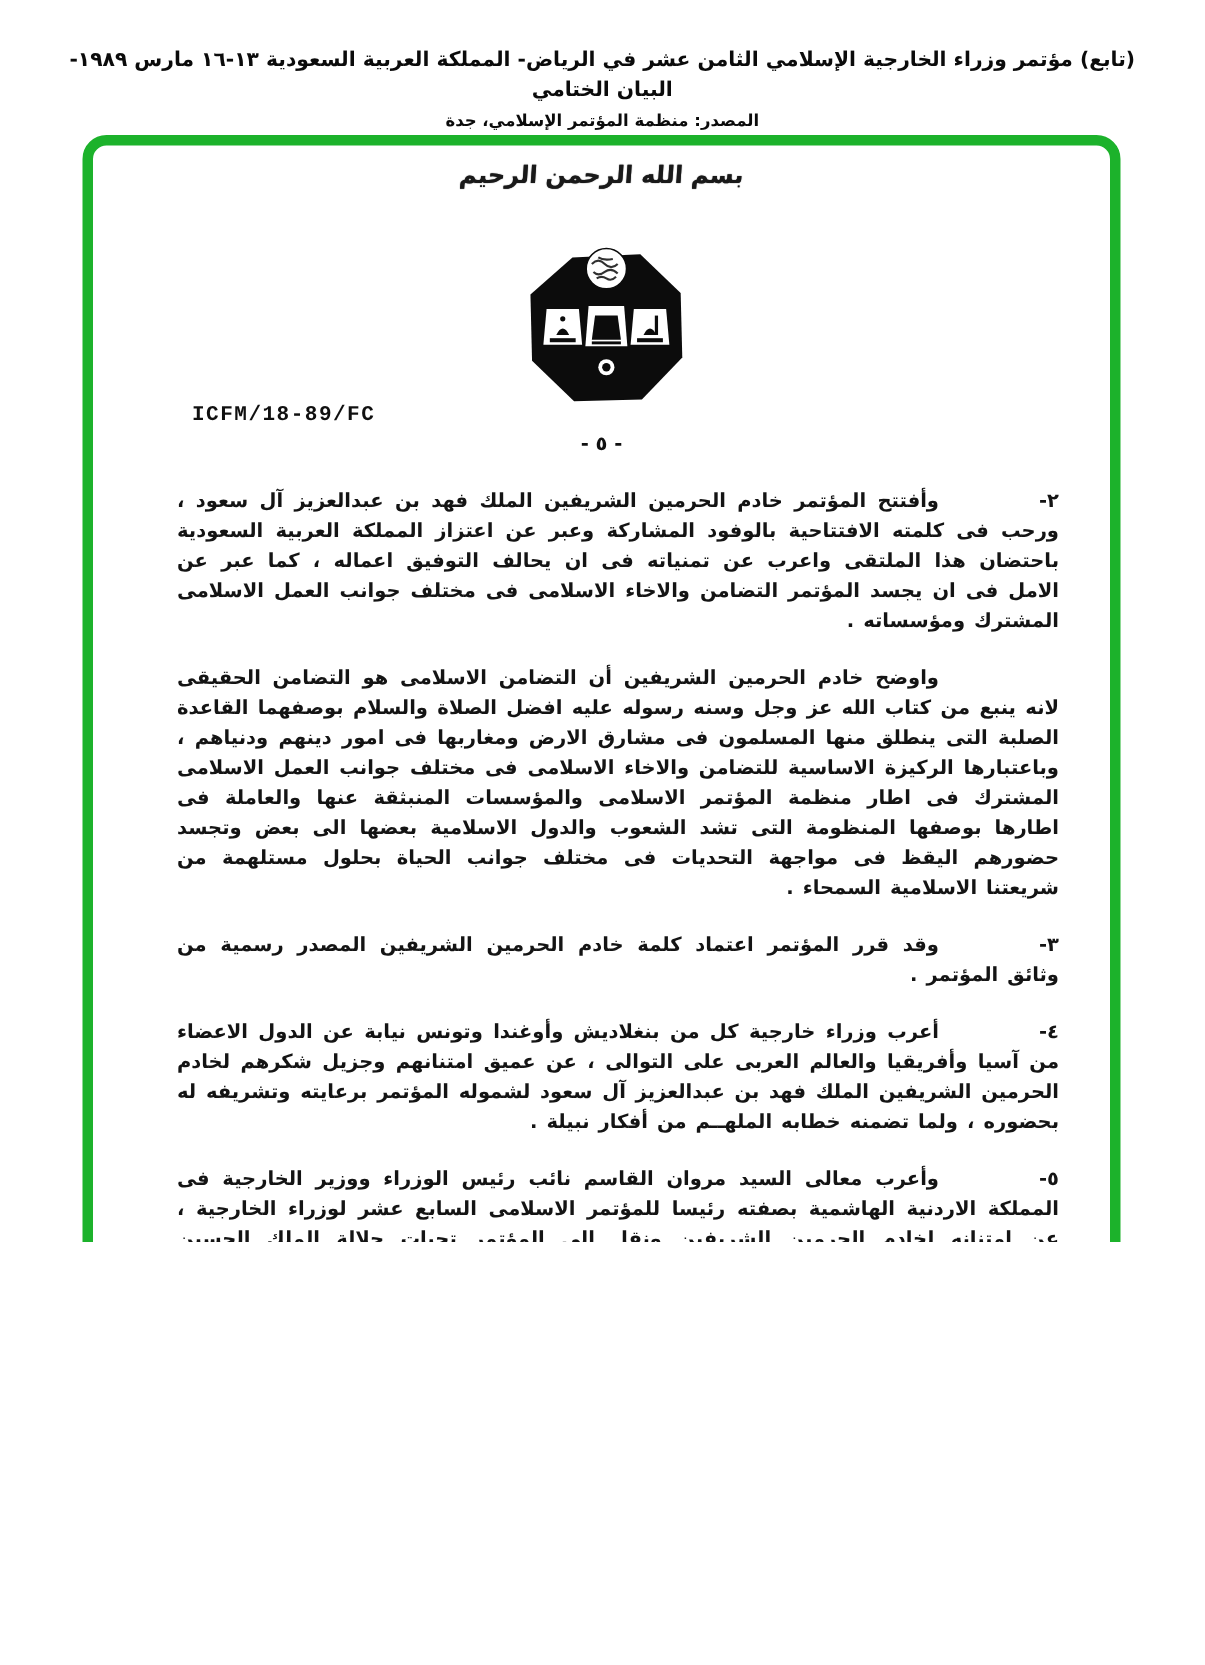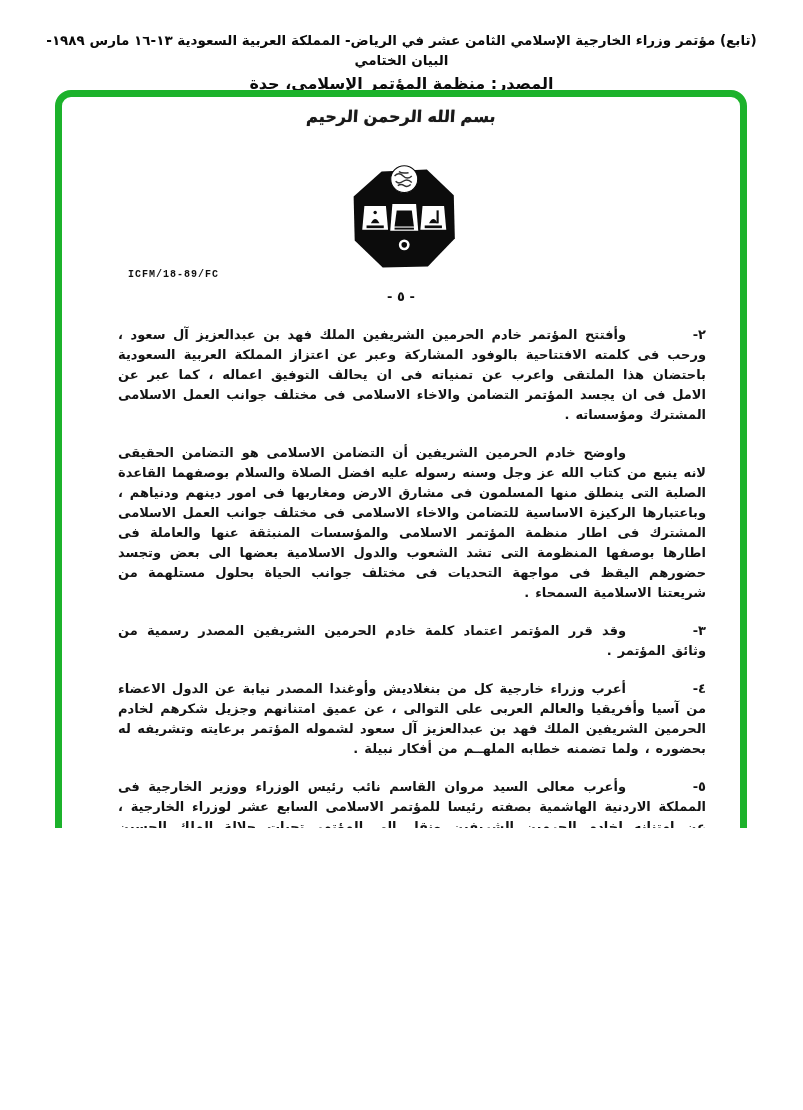--- a/index.html
+++ b/index.html
@@ -5,40 +5,40 @@
   html,body{margin:0;padding:0;background:#ffffff;}
   .page{
     position:relative;width:803px;height:828px;background:#ffffff;
     font-family:"DejaVu Sans",sans-serif;color:#161616;overflow:hidden;
   }
   
   .hdr{
     position:absolute;left:30px;right:30px;top:30px;text-align:center;direction:rtl;
   }
   .hdr-line1{font-size:13.5px;font-weight:700;letter-spacing:0;line-height:20px;color:#0b0b0b;}
-  .hdr-line2{font-size:16px;font-weight:700;margin-top:4px;color:#0b0b0b;}
+  .hdr-line2{font-size:11px;font-weight:700;margin-top:4px;color:#0b0b0b;}
   
   .frame{
     position:absolute;left:55px;top:90px;width:678px;height:934px;
     border:7px solid #1cb22b;border-radius:16px;overflow:hidden;background:#fff;
   }
   
   .basmala{
     position:absolute;top:10px;left:0;right:0;text-align:center;direction:rtl;
     font-size:16px;font-weight:700;color:#222;
     text-shadow:0 0 0.7px #333;transform:skewX(-4deg);
     filter:contrast(1.1);
   }
   
   .emblem{position:absolute;top:66px;left:50%;transform:translateX(-47%);}
   
   .refcode{
     position:absolute;left:66px;top:172px;
     font-family:"Liberation Mono","DejaVu Sans Mono",monospace;
-    font-size:10px;font-weight:700;letter-spacing:1px;color:#101010;
+    font-size:14px;font-weight:700;letter-spacing:1px;color:#101010;
   }
   .pagemarker{
     position:absolute;left:0;right:0;top:192px;text-align:center;
     font-size:13px;font-weight:700;color:#101010;letter-spacing:4px;
   }
   
   .paras{
     position:absolute;top:228px;right:34px;left:56px;direction:rtl;
   }
   .para{
@@ -120,21 +120,21 @@
         <span class="ptext">واوضح خادم الحرمين الشريفين أن التضامن الاسلامى هو التضامن الحقيقى لانه ينبع من كتاب الله عز وجل وسنه رسوله عليه افضل الصلاة والسلام بوصفهما القاعدة الصلبة التى ينطلق منها المسلمون فى مشارق الارض ومغاربها فى امور دينهم ودنياهم ، وباعتبارها الركيزة الاساسية للتضامن والاخاء الاسلامى فى مختلف جوانب العمل الاسلامى المشترك فى اطار منظمة المؤتمر الاسلامى والمؤسسات المنبثقة عنها والعاملة فى اطارها بوصفها المنظومة التى تشد الشعوب والدول الاسلامية بعضها الى بعض وتجسد حضورهم اليقظ فى مواجهة التحديات فى مختلف جوانب الحياة بحلول مستلهمة من شريعتنا الاسلامية السمحاء .</span>
       </div>
 
       <div class="para" dir="rtl">
         <span class="pnum">٣-</span>
         <span class="ptext">وقد قرر المؤتمر اعتماد كلمة خادم الحرمين الشريفين المصدر رسمية من وثائق المؤتمر .</span>
       </div>
 
       <div class="para" dir="rtl">
         <span class="pnum">٤-</span>
-        <span class="ptext">أعرب وزراء خارجية كل من بنغلاديش وأوغندا المصدر نيابة عن الدول الاعضاء من آسيا وأفريقيا والعالم العربى على التوالى ، عن عميق امتنانهم وجزيل شكرهم لخادم الحرمين الشريفين الملك فهد بن عبدالعزيز آل سعود لشموله المؤتمر برعايته وتشريفه له بحضوره ، ولما تضمنه خطابه الملهــم من أفكار نبيلة .</span>
+        <span class="ptext">أعرب وزراء خارجية كل من بنغلاديش وأوغندا وتونس نيابة عن الدول الاعضاء من آسيا وأفريقيا والعالم العربى على التوالى ، عن عميق امتنانهم وجزيل شكرهم لخادم الحرمين الشريفين الملك فهد بن عبدالعزيز آل سعود لشموله المؤتمر برعايته وتشريفه له بحضوره ، ولما تضمنه خطابه الملهــم من أفكار نبيلة .</span>
       </div>
 
       <div class="para" dir="rtl">
         <span class="pnum">٥-</span>
         <span class="ptext">وأعرب معالى السيد مروان القاسم نائب رئيس الوزراء ووزير الخارجية فى المملكة الاردنية الهاشمية بصفته رئيسا للمؤتمر الاسلامى السابع عشر لوزراء الخارجية ، عن امتنانه لخادم الحرمين الشريفين ونقل الى المؤتمر تحيات جلالة الملك الحسين والمملكة الاردنية الهاشمية حكومة وشعبا ، وذكر أن الاثنى عشر شهرا الاخيرة شهدت تطورات مهمة فى العالم الاسلامى ، سواء فيما يتصل بالقضية الفلسطينية أو الوضع بين ايران والعراق أو أفغانستان أو بميادين أخرى ، وأعرب عن أمله فى أن يتم التوصل الى حلول للمشكلات الاخرى ، بما فى ذلك مشكلة لبنان .</span>
       </div>
     </div>
 
   </div>
 

